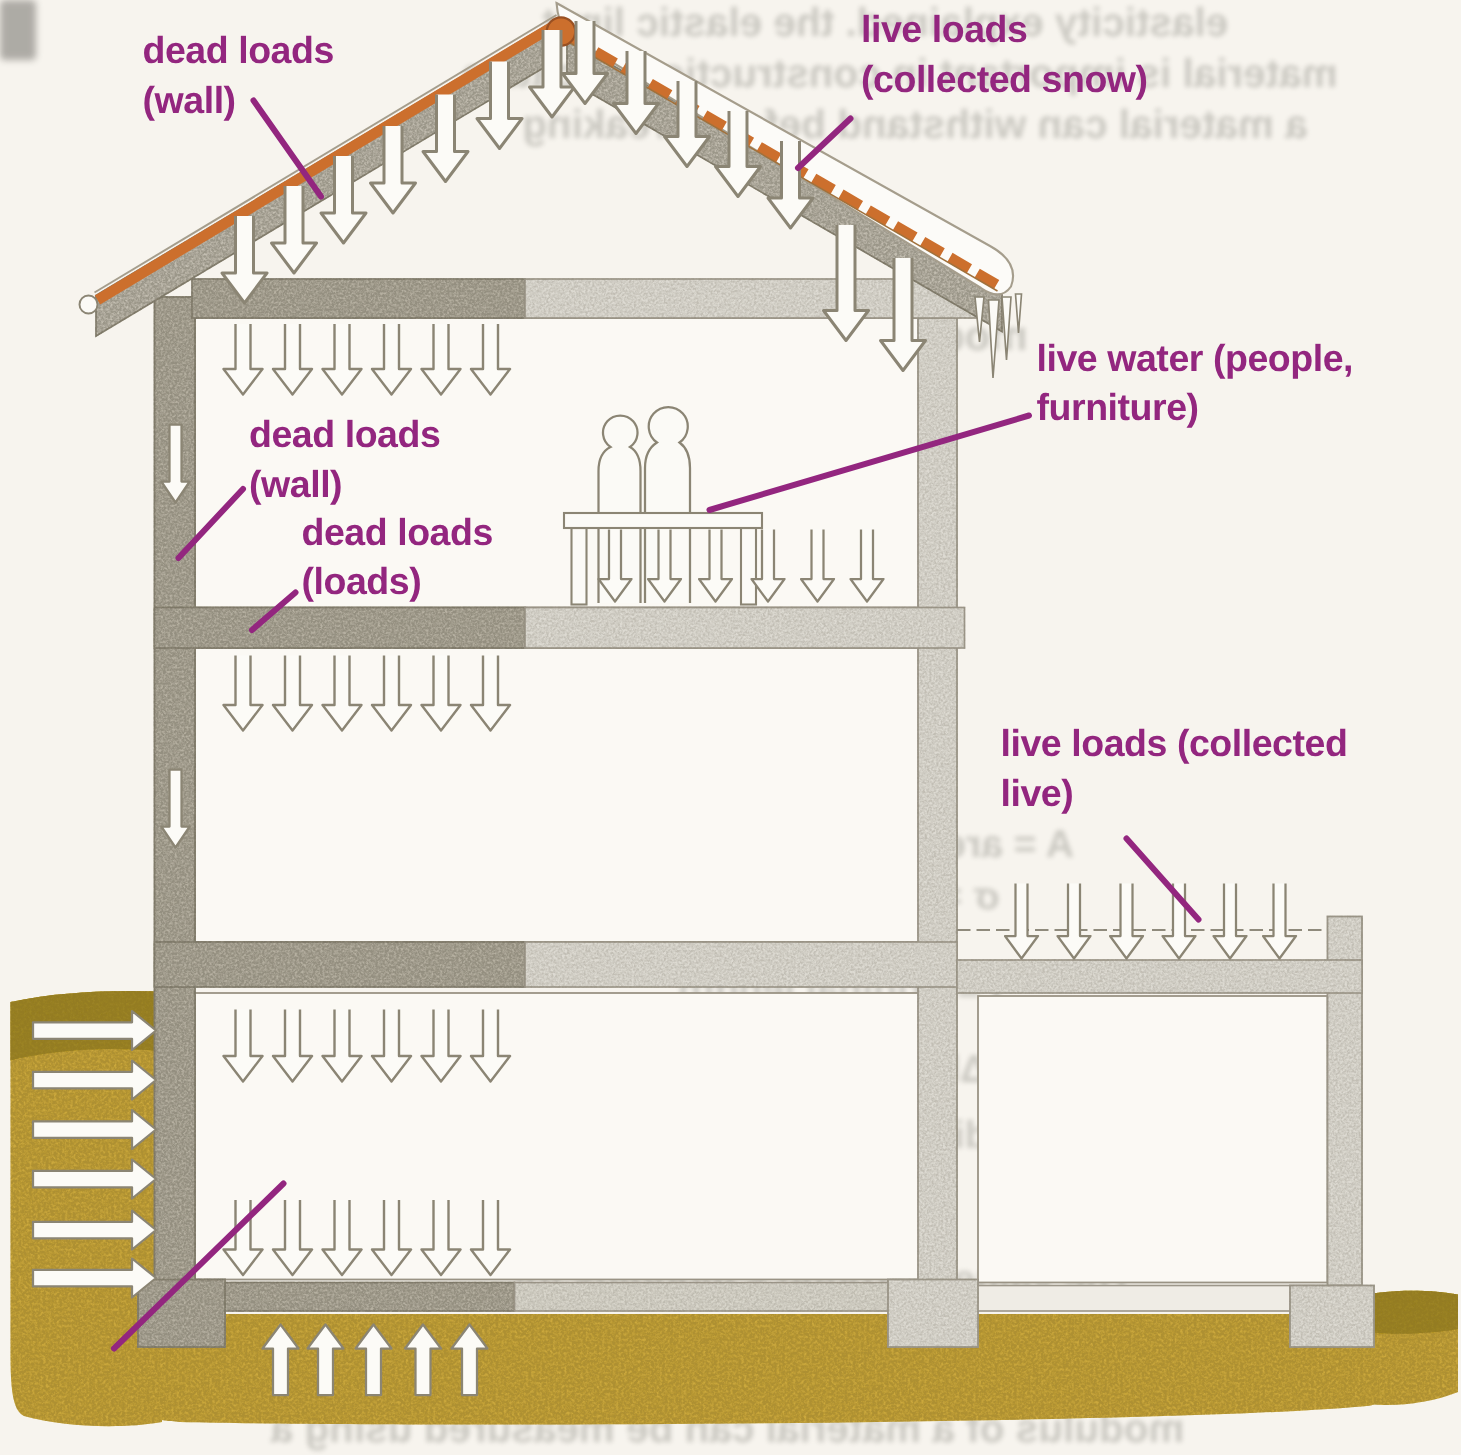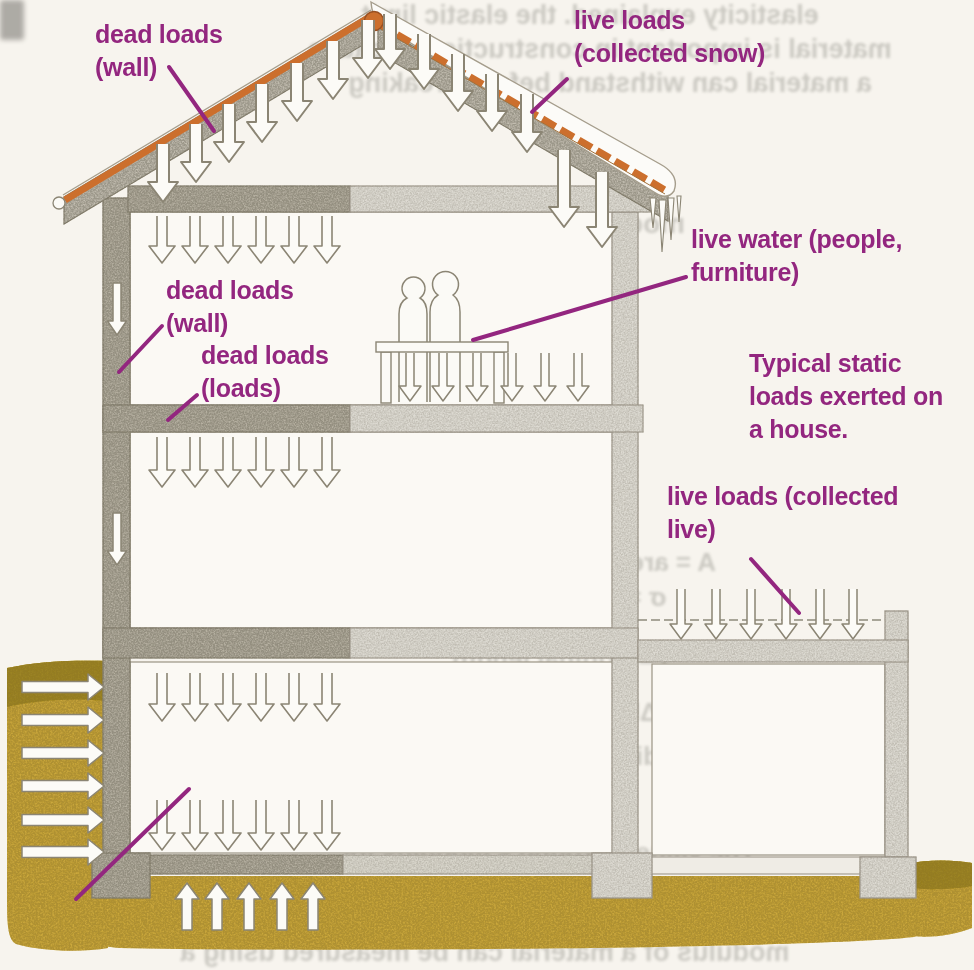--- a/index.html
+++ b/index.html
@@ -349,22 +349,17 @@
     <span>furniture)</span>
   </div>
   <div class="lbl" id="lbl-dead-wall">
     <span>dead loads</span>
     <span>(wall)</span>
   </div>
   <div class="lbl" id="lbl-dead-floor">
     <span>dead loads</span>
     <span>(loads)</span>
   </div>
-  <div class="lbl" id="lbl-caption">
-    <span>Typical static</span>
-    <span>loads exerted on</span>
-    <span>a house.</span>
-  </div>
   <div class="lbl" id="lbl-live-water">
     <span>live loads (collected</span>
     <span>live)</span>
   </div>
 </div>
 
 </body></html>

